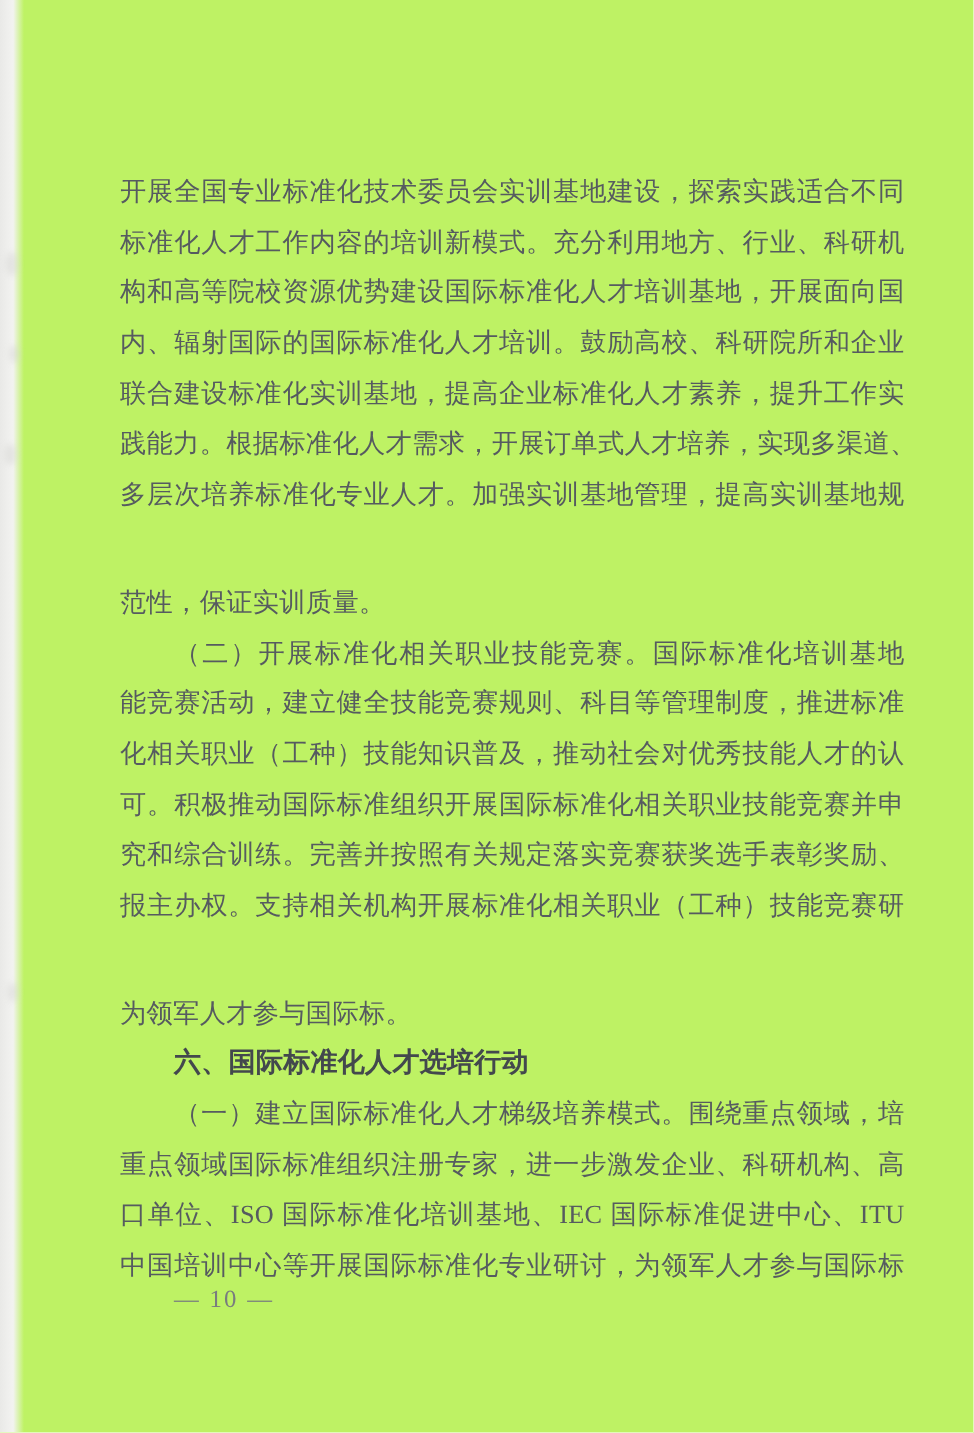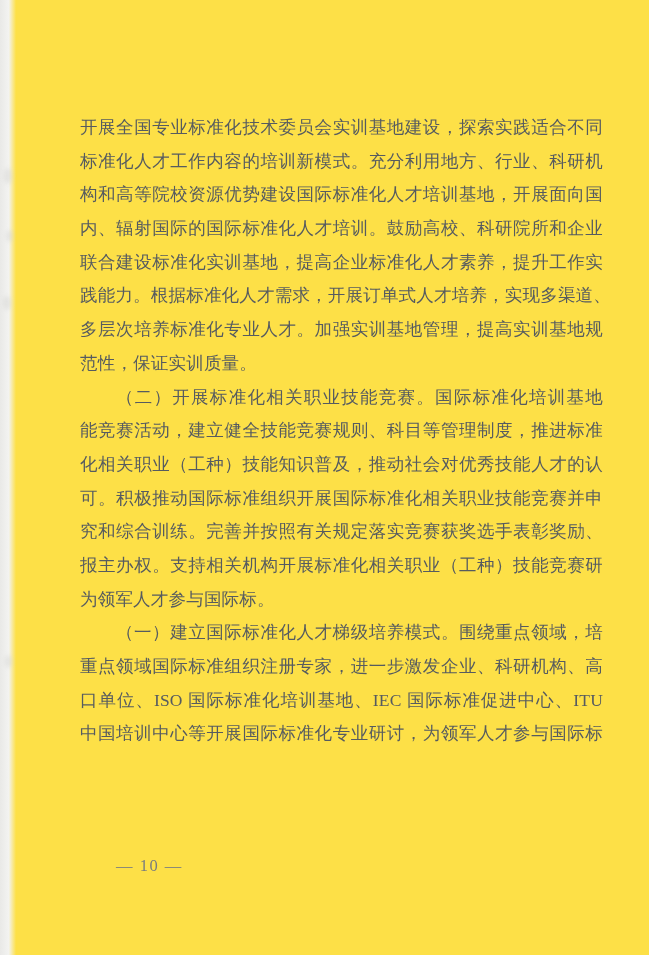--- a/index.html
+++ b/index.html
@@ -4,21 +4,21 @@
 <style>
   html, body {
     margin: 0;
     padding: 0;
     background: #ffffff;
   }
   .page {
     position: relative;
     width: 649px;
     height: 955px;
-    background: #fde047;
+    background: #bef264;
     overflow: hidden;
     font-family: "Liberation Serif", "DejaVu Serif", serif;
   }
   
   .scan-edge {
     position: absolute;
     left: 0; top: 0;
     width: 16px; height: 955px;
     background: linear-gradient(to right, #e9e9e7 0%, #f3f3f1 55%, rgba(252,252,251,0) 100%);
   }
@@ -45,21 +45,21 @@
     line-height: 33.7px;
     font-size: 17.5px;
     color: #565b60;
     white-space: nowrap;
     text-align: justify;
     text-align-last: justify;
     text-justify: inter-character;
     letter-spacing: 0.2px;
   }
   .line.indent { padding-left: 36px; }
-  .line.end { text-align-last: left; }
+  .line.end { text-align-last: left; margin-top: 38px; }
   .line.heading {
     font-weight: bold;
     color: #43484d;
     text-align-last: left;
     font-size: 18px;
   }
   .footer {
     position: absolute;
     left: 93px;
     top: 856px;
@@ -92,20 +92,21 @@
     <div class="line end">范性，保证实训质量。</div>
 
     <div class="line indent">（二）开展标准化相关职业技能竞赛。国际标准化培训基地</div>
     <div class="line">能竞赛活动，建立健全技能竞赛规则、科目等管理制度，推进标准</div>
     <div class="line">化相关职业（工种）技能知识普及，推动社会对优秀技能人才的认</div>
     <div class="line">可。积极推动国际标准组织开展国际标准化相关职业技能竞赛并申</div>
     <div class="line">究和综合训练。完善并按照有关规定落实竞赛获奖选手表彰奖励、</div>
     <div class="line">报主办权。支持相关机构开展标准化相关职业（工种）技能竞赛研</div>
     <div class="line end">为领军人才参与国际标。</div>
 
+    <div class="line heading indent">六、国际标准化人才选培行动</div>
 
     <div class="line indent">（一）建立国际标准化人才梯级培养模式。围绕重点领域，培</div>
     <div class="line">重点领域国际标准组织注册专家，进一步激发企业、科研机构、高</div>
     <div class="line">口单位、ISO 国际标准化培训基地、IEC 国际标准促进中心、ITU</div>
     <div class="line">中国培训中心等开展国际标准化专业研讨，为领军人才参与国际标</div>
 
   </div>
 
   <div class="footer">— 10 —</div>
 

